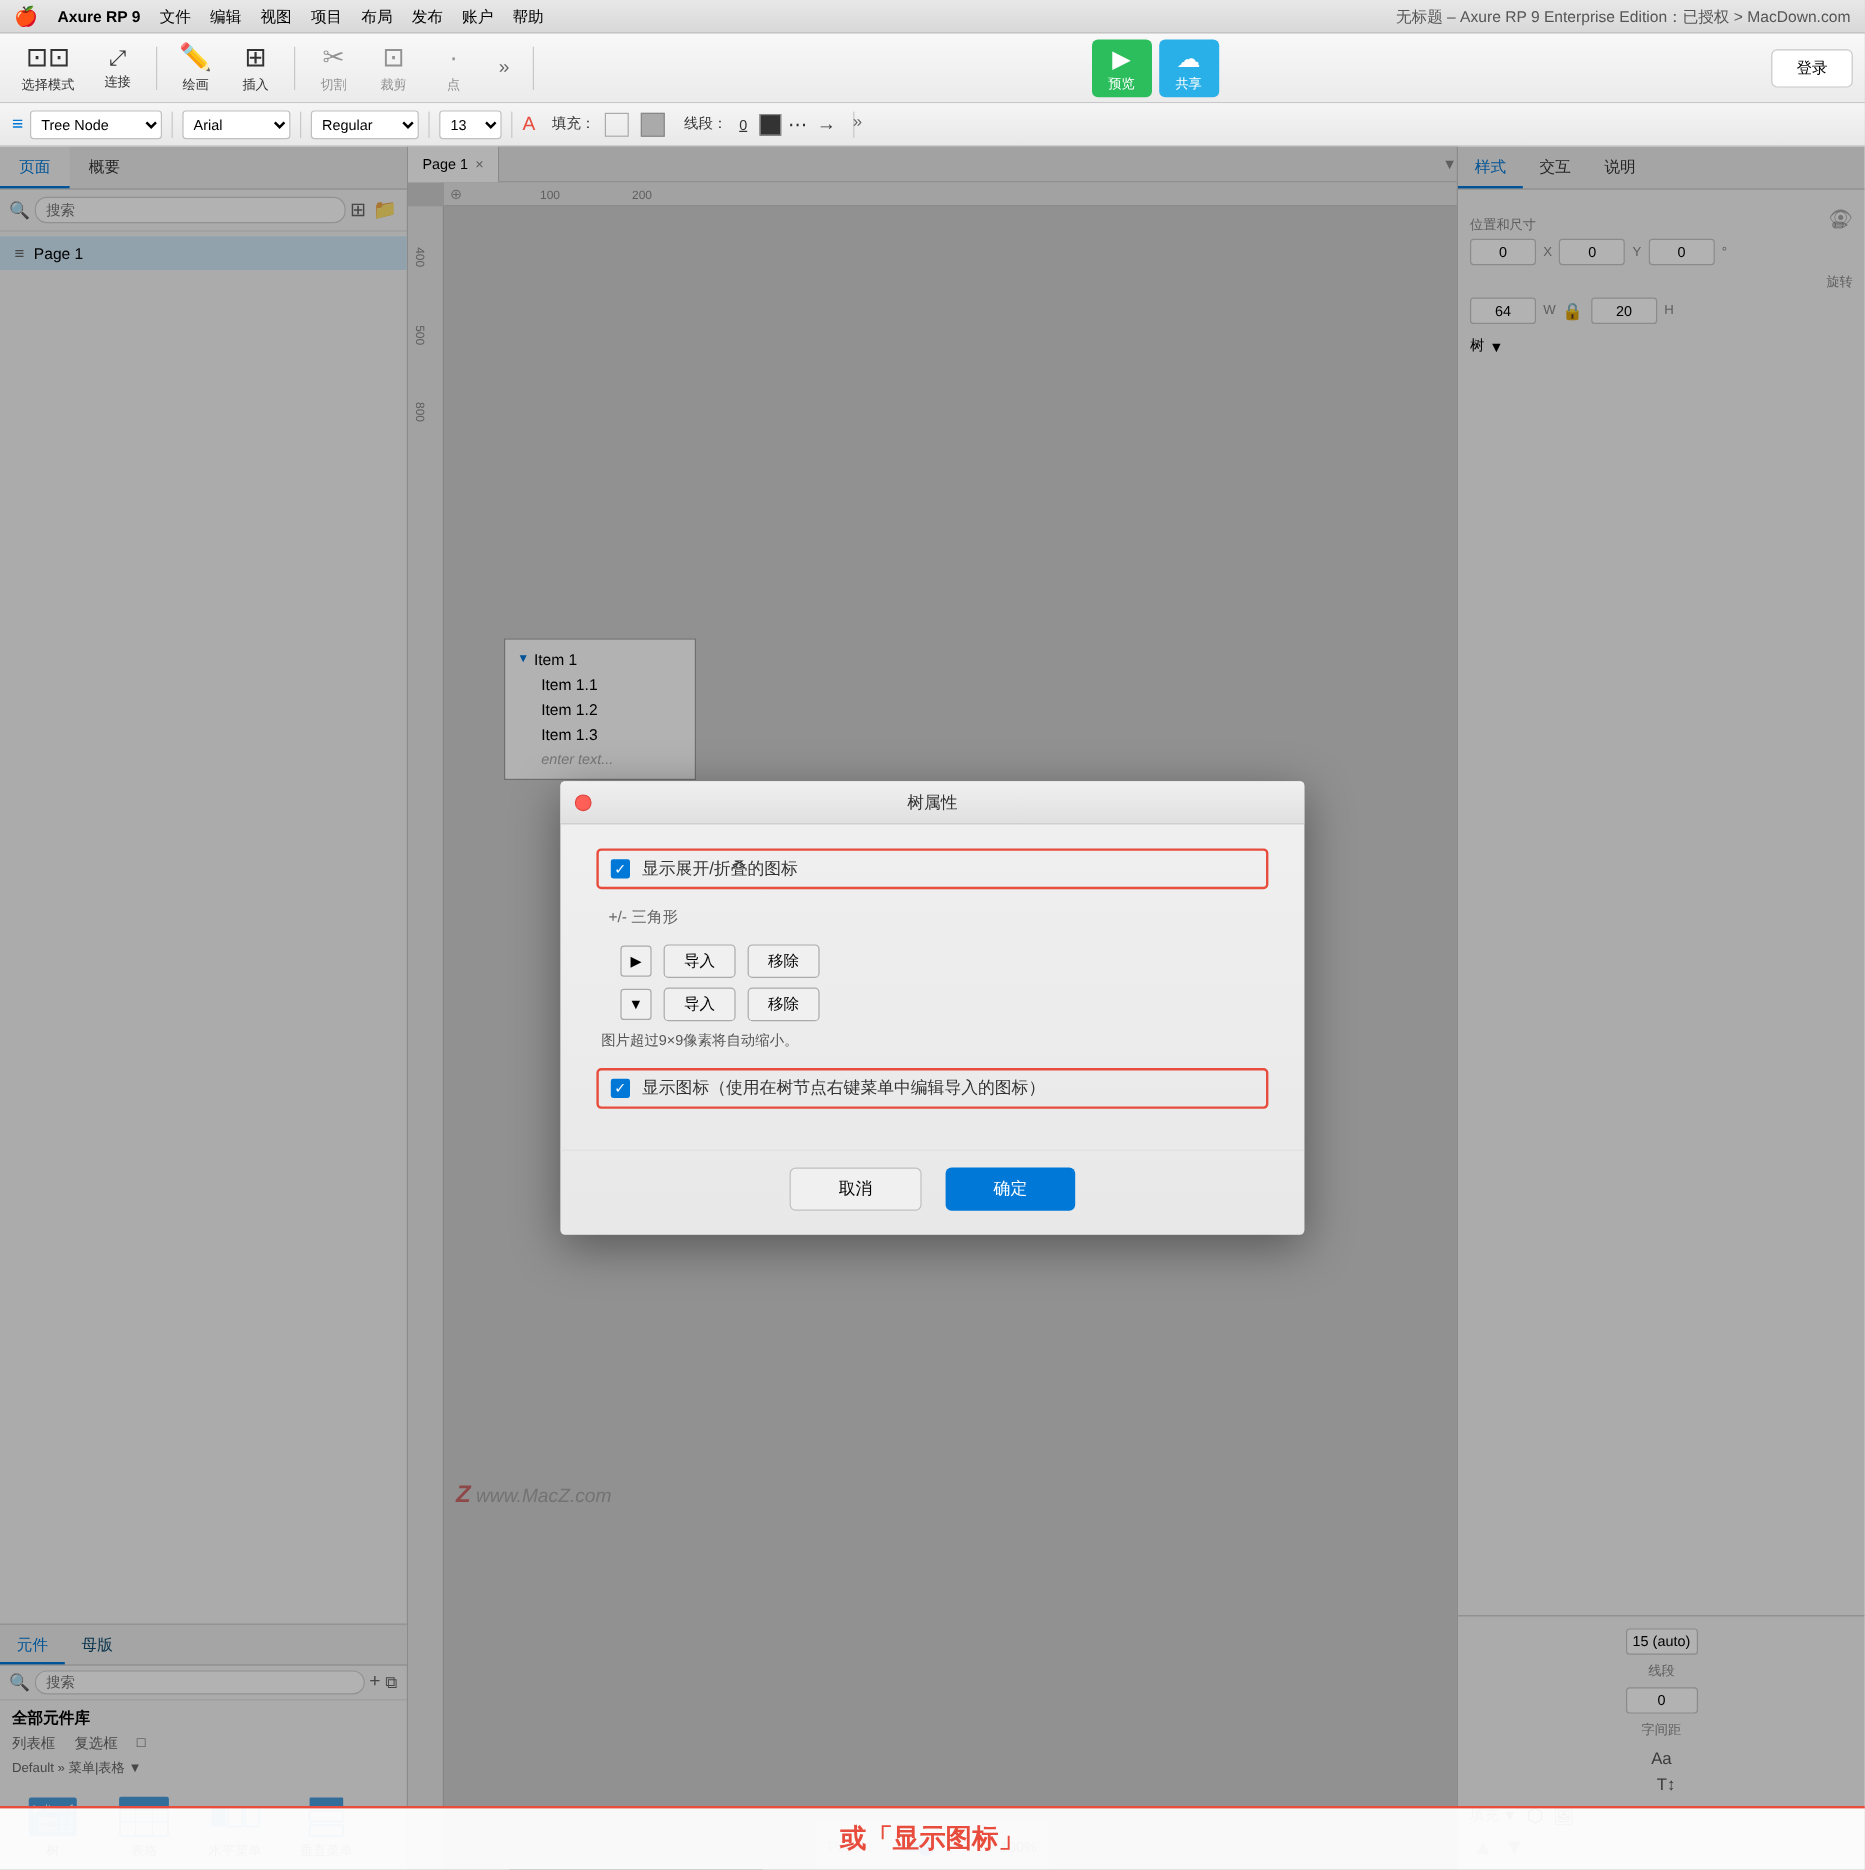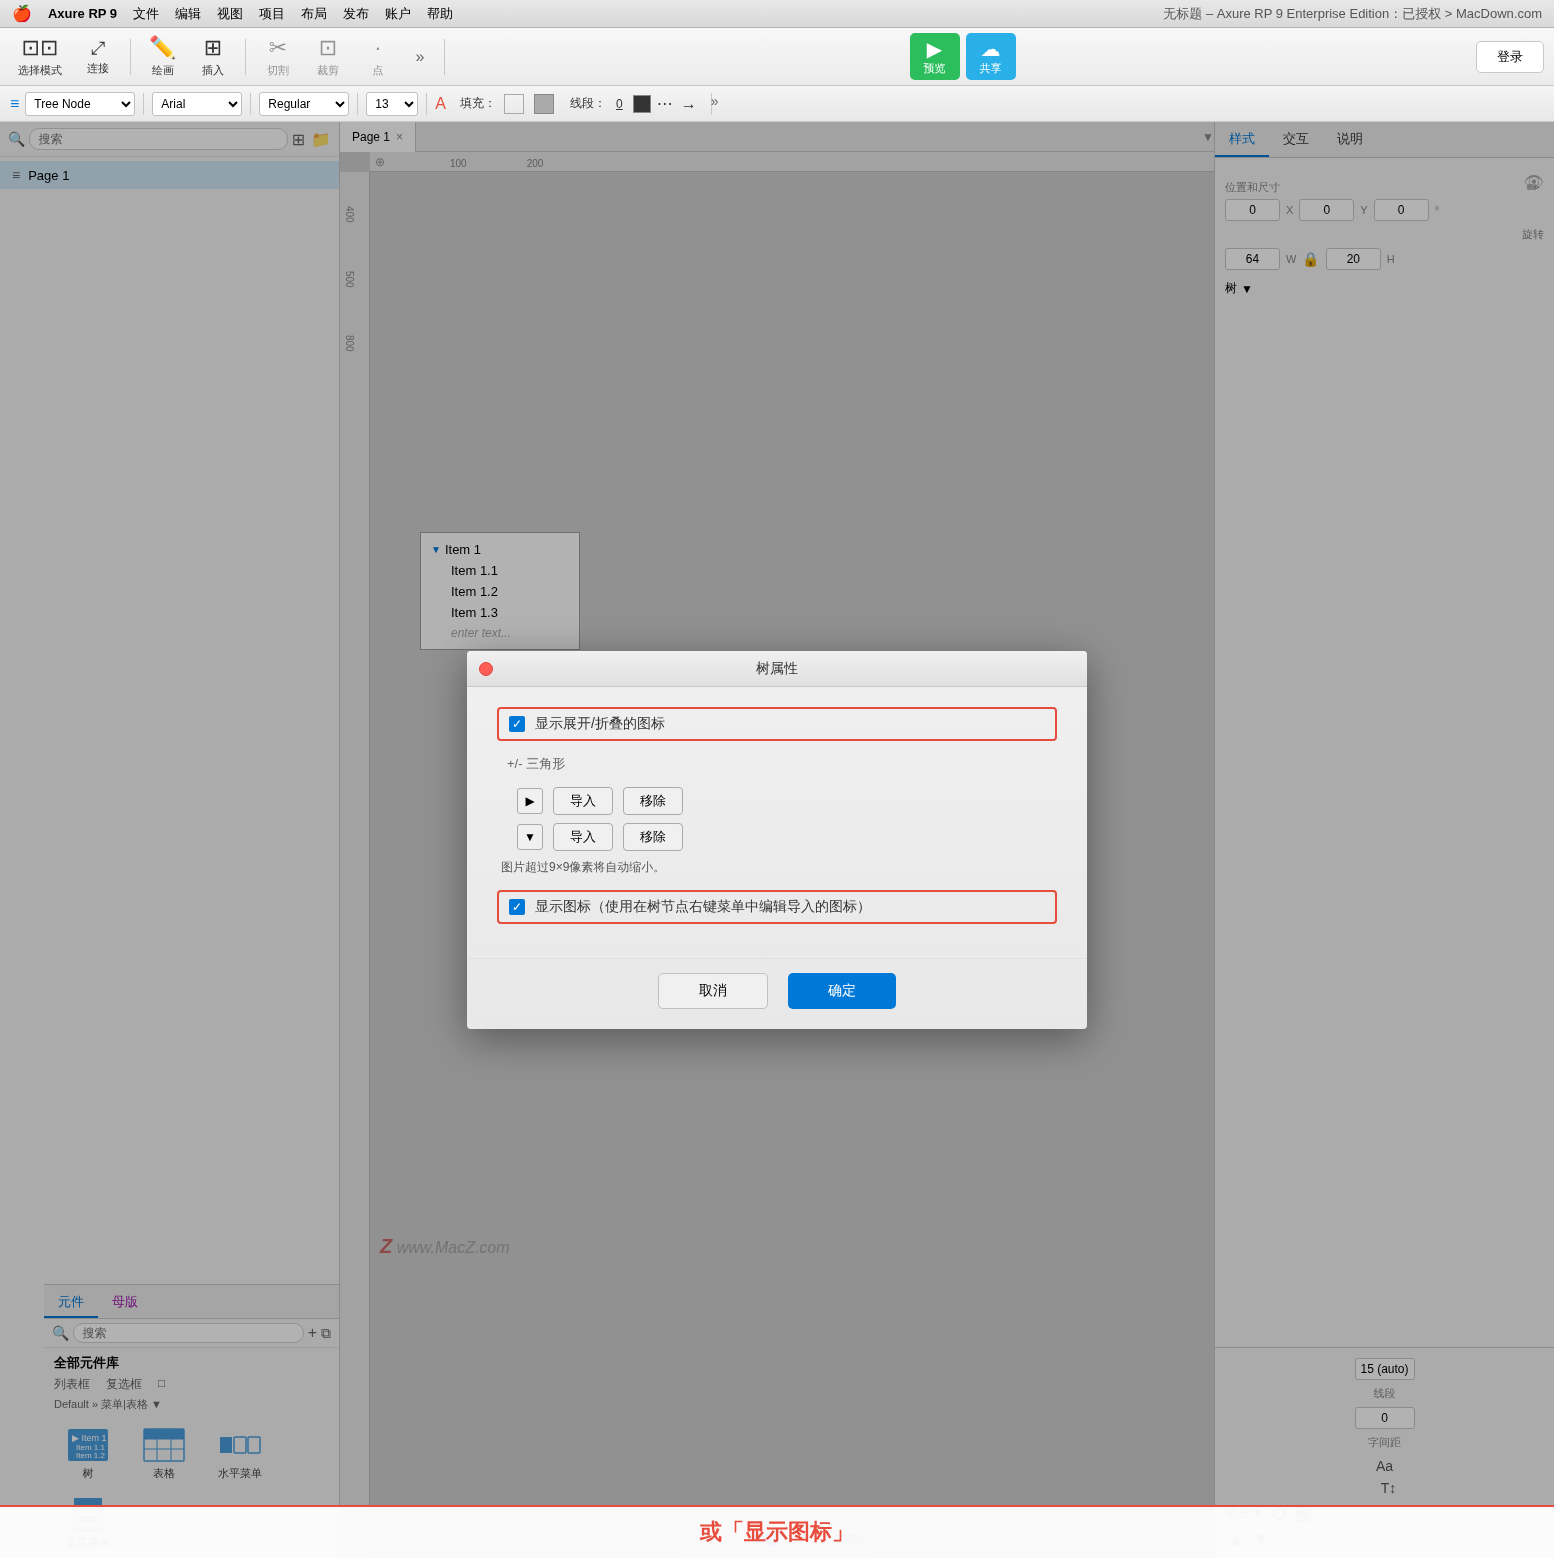--- a/index.html
+++ b/index.html
@@ -295,21 +295,21 @@
     .component-tabs {
       display: flex;
       height: 34px;
       border-bottom: 1px solid #c8c8c8;
       background: #ececec;
     }
     .component-tab {
       padding: 8px 14px;
       font-size: 13px;
       cursor: pointer;
-      color: #a21caf;
+      color: #0c4a6e;
       border-bottom: 2px solid transparent;
     }
     .component-tab.active {
       color: #0078d7;
       border-bottom-color: #0078d7;
     }
     .component-search-row {
       display: flex;
       align-items: center;
       padding: 4px 8px;
@@ -596,38 +596,42 @@
   <span style="text-decoration:underline; margin:0 4px;">0</span>
   <span style="width:18px;height:18px;background:#333;border:1px solid #888;cursor:pointer;"></span>
   <span style="font-size:16px;cursor:pointer;">⋯</span>
   <span style="font-size:16px;cursor:pointer;margin-left:2px;">→</span>
   <span class="format-sep" style="margin-left:8px; font-size:14px; cursor:pointer; color:#666;">»</span>
 </div>
 
 <div style="display:flex; height:calc(1558px - 28px - 58px - 36px); position:relative;">
 
   <div class="left-panel">
+    <div class="panel-tabs">
+      <div class="panel-tab active">页面</div>
+      <div class="panel-tab">概要</div>
+    </div>
     <div class="panel-search">
       <span class="panel-search-icon">🔍</span>
       <input type="text" placeholder="搜索" style="">
       <div class="panel-search-actions">
         <span>⊞</span>
         <span>📁</span>
       </div>
     </div>
     <div class="page-list">
       <div class="page-item active">
         <span class="page-icon">≡</span>
         <span>Page 1</span>
       </div>
     </div>
 
     <div style="flex:1;"></div>
 
-    <div style="border-top:1px solid #c8c8c8;margin-left:44px;">
+    <div style="border-top:1px solid #c8c8c8;">
       <div class="component-tabs">
         <div class="component-tab active">元件</div>
         <div class="component-tab">母版</div>
       </div>
       <div class="component-search-row">
         <span style="font-size:14px;color:#888;">🔍</span>
         <input type="text" placeholder="搜索" style="">
         <span style="font-size:16px;color:#666;cursor:pointer;">+</span>
         <span style="font-size:14px;color:#666;cursor:pointer;">⧉</span>
       </div>

